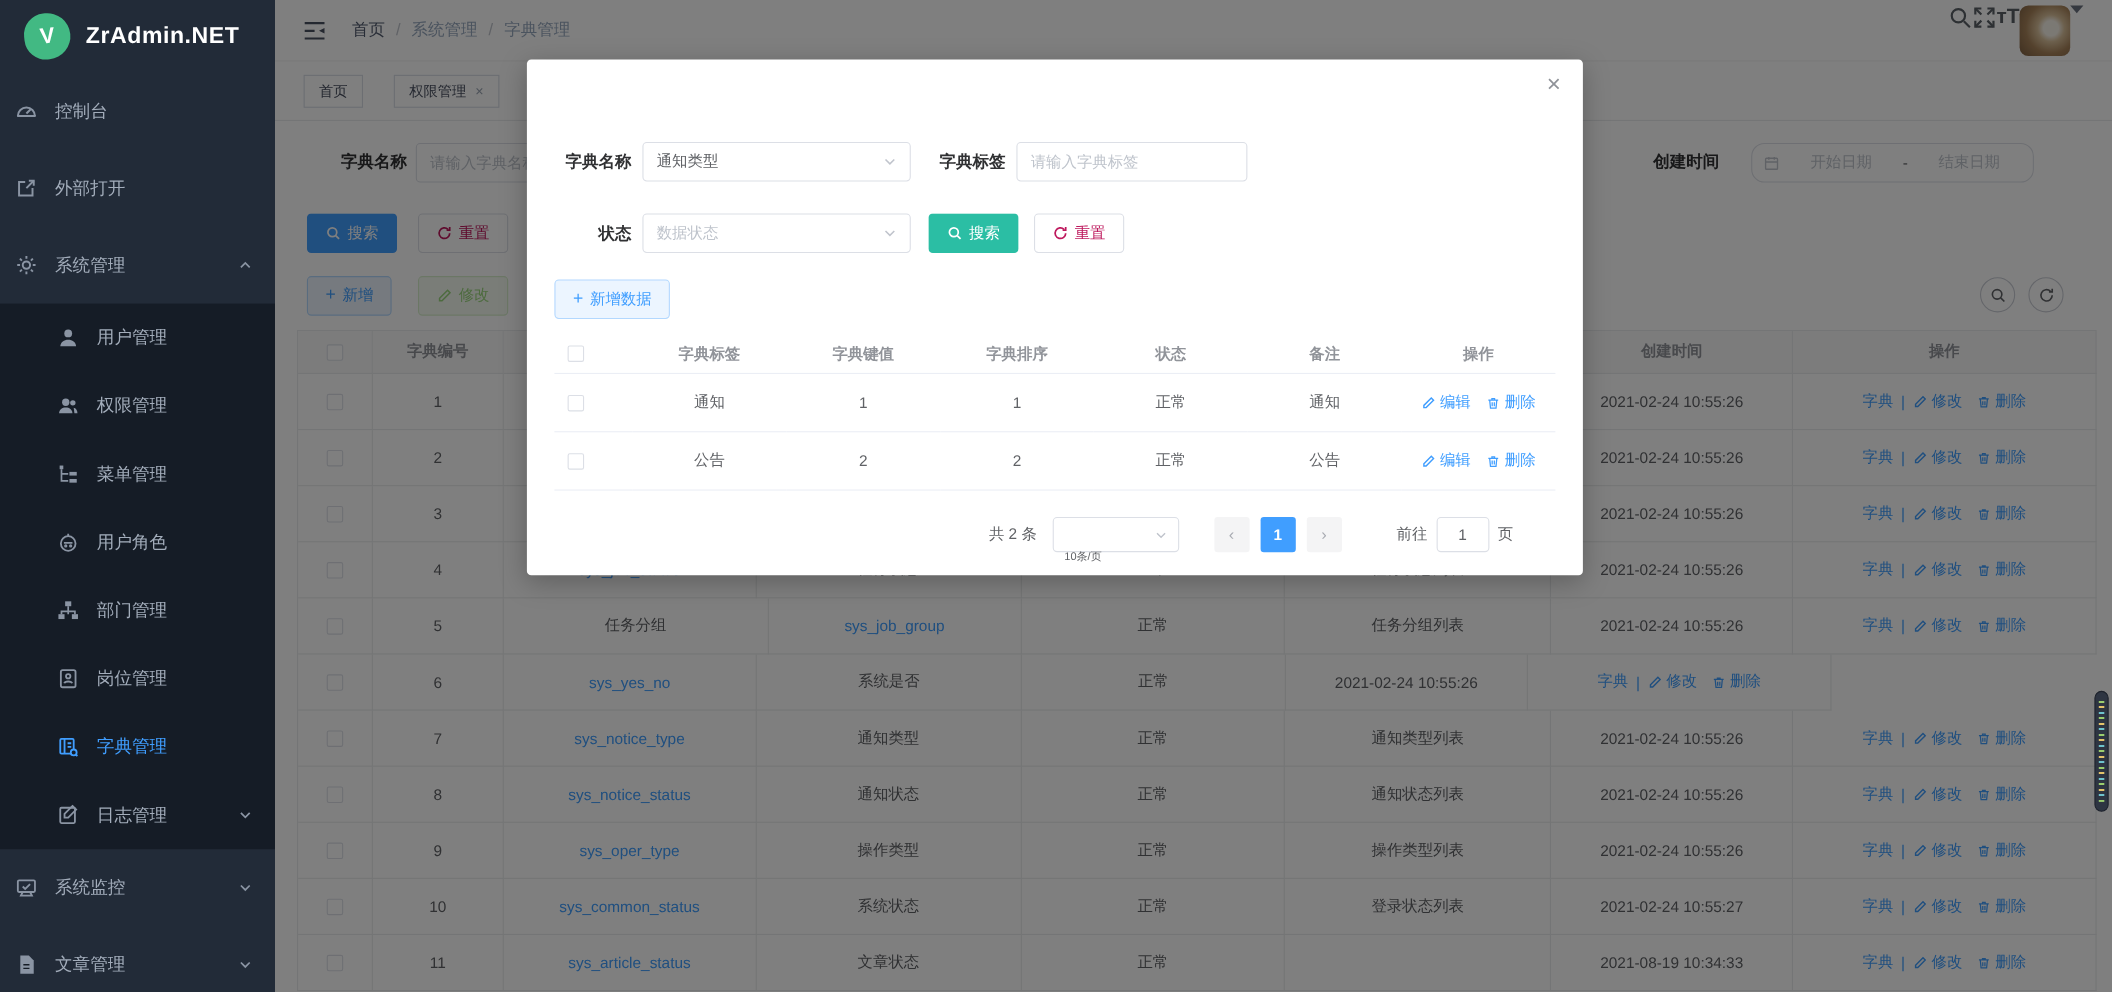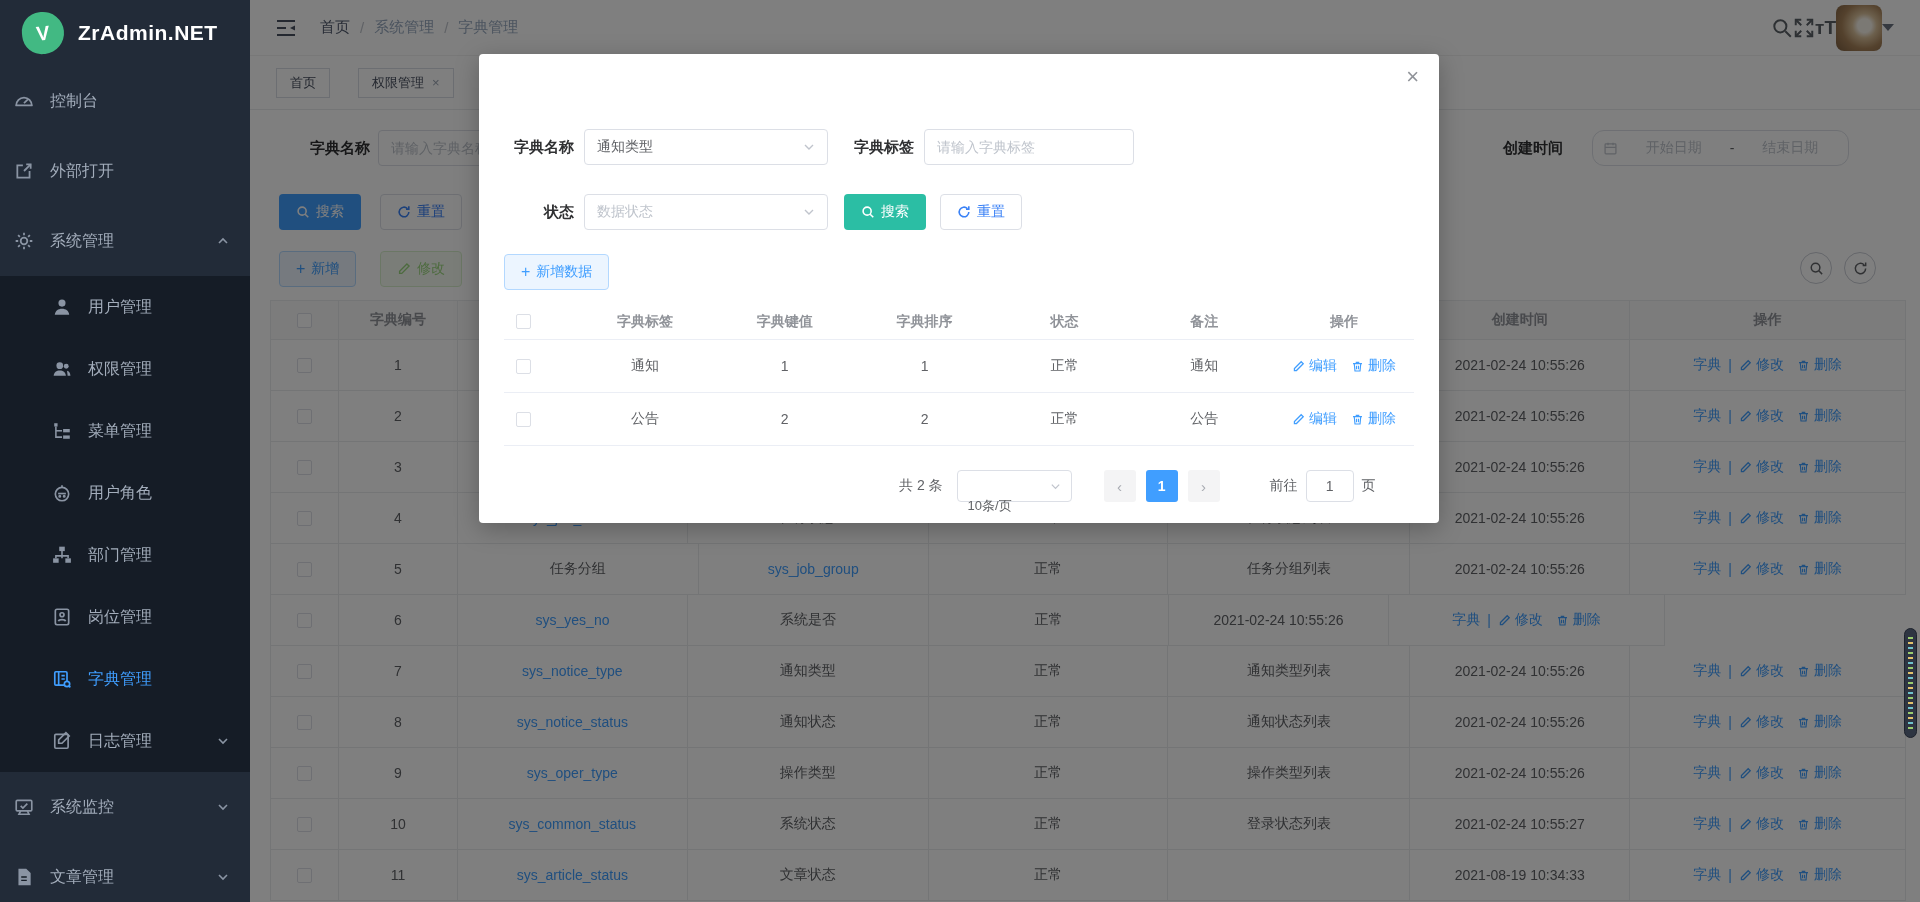--- a/index.html
+++ b/index.html
@@ -21,42 +21,42 @@
   .chev { position:absolute; right:20px; color:#8a94a3; width:14px; height:14px; }
 
   
   .main { position:absolute; left:250px; top:0; right:0; bottom:0; background:#fff; }
   .navbar { position:absolute; left:0; top:0; right:0; height:56px; background:#fff; display:flex; align-items:center; border-bottom:1px solid #f0f0f0; }
   .fold { margin-left:24px; width:24px; height:24px; color:#495060; cursor:pointer; }
   .crumbs { display:flex; align-items:center; gap:10px; margin-left:22px; font-size:15px; }
   .crumb-main { color:#515a6e; cursor:pointer; }
   .crumb-sep { color:#c0c4cc; }
   .crumb-light { color:#97a8be; }
-  .nav-right { margin-left:auto; display:flex; align-items:center; margin-right:26px; }
+  .nav-right { margin-left:auto; display:flex; margin-right:26px; }
   .nav-ic { width:22px; height:22px; color:#5a6066; cursor:pointer; }
   .tT { font-size:19px; color:#5a6066; font-weight:bold; cursor:pointer; }
   .avatar { width:46px; height:46px; border-radius:8px; cursor:pointer;
             background:radial-gradient(circle at 62% 45%, #f7f2e9 0 18%, #d9c09a 32%, #a8835a 60%, #7d5f41 100%); }
   .caret-down { width:0; height:0; border-left:6px solid transparent; border-right:6px solid transparent; border-top:7px solid #6b7280; cursor:pointer; }
 
   .tabsbar { position:absolute; left:0; top:56px; right:0; height:54px; background:#fff; border-bottom:1px solid #e8eaec; display:flex; align-items:center; padding-left:26px; }
   .tab { height:30px; line-height:28px; padding:0 13px; border:1px solid #d8dce5; background:#fff; color:#495060; font-size:13px; margin-right:28px; cursor:pointer; display:flex; align-items:center; gap:8px; }
   .tab-x { color:#9aa4b2; font-size:13px; cursor:pointer; }
 
   .lbl { font-size:15px; font-weight:bold; color:#303133; line-height:36px; }
   .inp { height:36px; border:1px solid #dcdfe6; border-radius:4px; font-size:14px; color:#606266; padding:0 12px; outline:none; background:#fff; }
   .inp::placeholder { color:#bfc4cc; }
   .fakefield { height:36px; border:1px solid #dcdfe6; border-radius:12px; background:#fff; display:flex; align-items:center; padding:0 10px; gap:8px; }
   .ph { color:#bfc4cc; font-size:14px; }
   .val { color:#606266; font-size:14px; }
 
   .btn { height:36px; border-radius:4px; font-size:14px; display:inline-flex; align-items:center; justify-content:center; gap:6px; cursor:pointer; border:1px solid transparent; padding:0 16px; }
   .btn-primary { background:#409eff; color:#fff; }
   .btn-teal { background:#2bbea4; color:#fff; }
-  .btn-plain { background:#fff; border-color:#dcdfe6; color:#3b82f6; }
+  .btn-plain { background:#fff; border-color:#dcdfe6; color:#be185d; }
   .btn-plain-blue { background:#ecf5ff; border-color:#b3d8ff; color:#409eff; }
   .btn-plain-green { background:#f0f9eb; border-color:#c2e7b0; color:#67c23a; opacity:.65; }
   .bi { width:14px; height:14px; }
   .plus { font-size:16px; line-height:1; }
 
   .circle-btn { position:absolute; width:32px; height:32px; border:1px solid #c9ccd4; border-radius:50%; display:flex; align-items:center; justify-content:center; color:#606266; cursor:pointer; background:#fff; }
   .circle-btn svg { width:15px; height:15px; }
 
   
   .ptable { position:absolute; left:20px; top:300px; width:1636px; border-top:1px solid #e8eaec; border-left:1px solid #e8eaec; font-size:14px; }
@@ -84,21 +84,21 @@
   .dtable { position:absolute; left:25px; right:25px; top:250px; font-size:14px; }
   .dtr { display:flex; align-items:center; }
   .dth { height:35px; color:#909399; font-weight:bold; }
   .dtd { height:53px; border-bottom:1px solid #ebeef5; color:#606266; }
   .dtable .sep { border-bottom:1px solid #ebeef5; }
   .dw-check { width:71px; display:flex; align-items:center; justify-content:flex-start; padding-left:12px; }
   .dw { flex:1; text-align:center; display:flex; align-items:center; justify-content:center; gap:14px; }
 
   .pagination { position:absolute; left:420px; top:416px; height:32px; display:flex; align-items:center; font-size:14px; color:#606266; }
   .pg-select { width:115px; height:32px; margin-left:14px; border:1px solid #dcdfe6; border-radius:4px; display:flex; align-items:center; padding:0 10px; cursor:pointer; }
-  .pg-select .sv { flex:1; color:#606266; font-size:13px;margin-top:40px; }
+  .pg-select .sv { flex:1; color:#606266; font-size:10px;margin-top:40px; }
   .pg-btn { width:32px; height:32px; border-radius:3px; background:#f4f4f5; color:#a8abb2; display:flex; align-items:center; justify-content:center; font-size:15px; cursor:pointer; }
   .pg-page { width:32px; height:32px; border-radius:3px; background:#409eff; color:#fff; font-weight:bold; display:flex; align-items:center; justify-content:center; margin:0 10px; cursor:pointer; }
   .goto-inp { width:48px; height:32px; margin:0 8px; text-align:center; }
 
   
   .scroll-thumb { position:absolute; right:3px; top:628px; width:13px; height:110px; background:#2e3542; border:1px solid #1d222c; border-radius:7px; z-index:70; overflow:hidden; cursor:pointer; }
   .scroll-thumb .stripes { position:absolute; left:3px; right:3px; top:8px; bottom:8px;
       background:repeating-linear-gradient(180deg,#9acd6e 0 2px,#2e3542 2px 5px,#e3c36b 5px 7px,#2e3542 7px 10px,#6ec3cd 10px 12px,#2e3542 12px 15px); }
 </style>
 </head>

